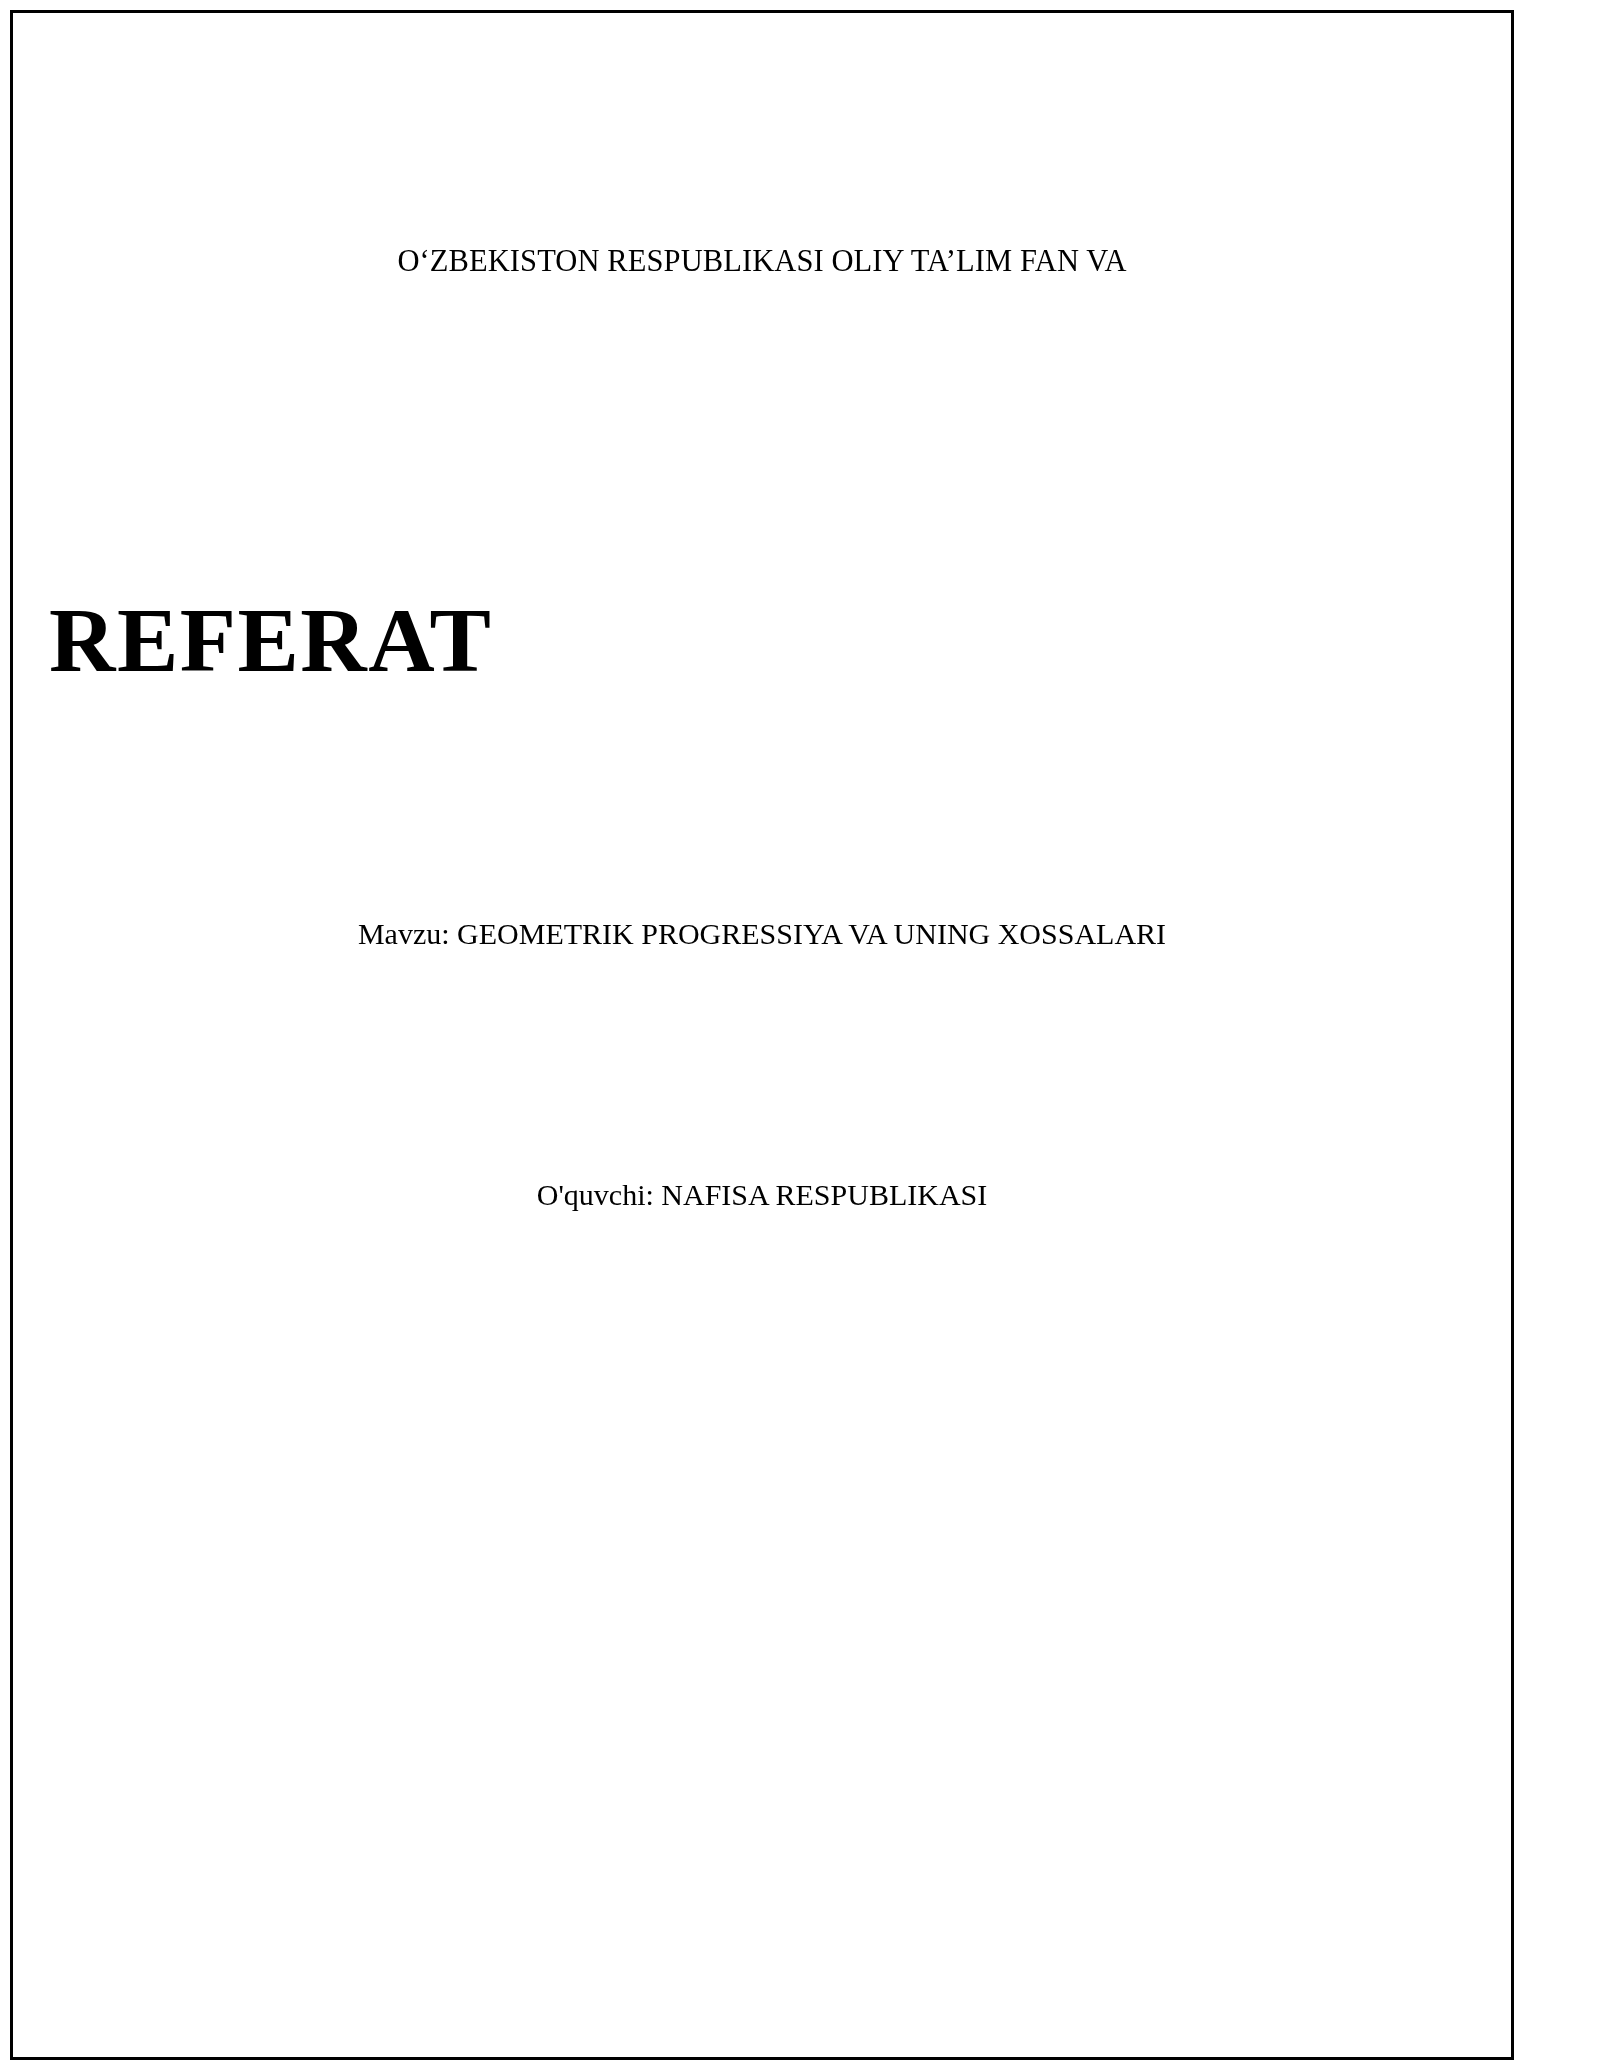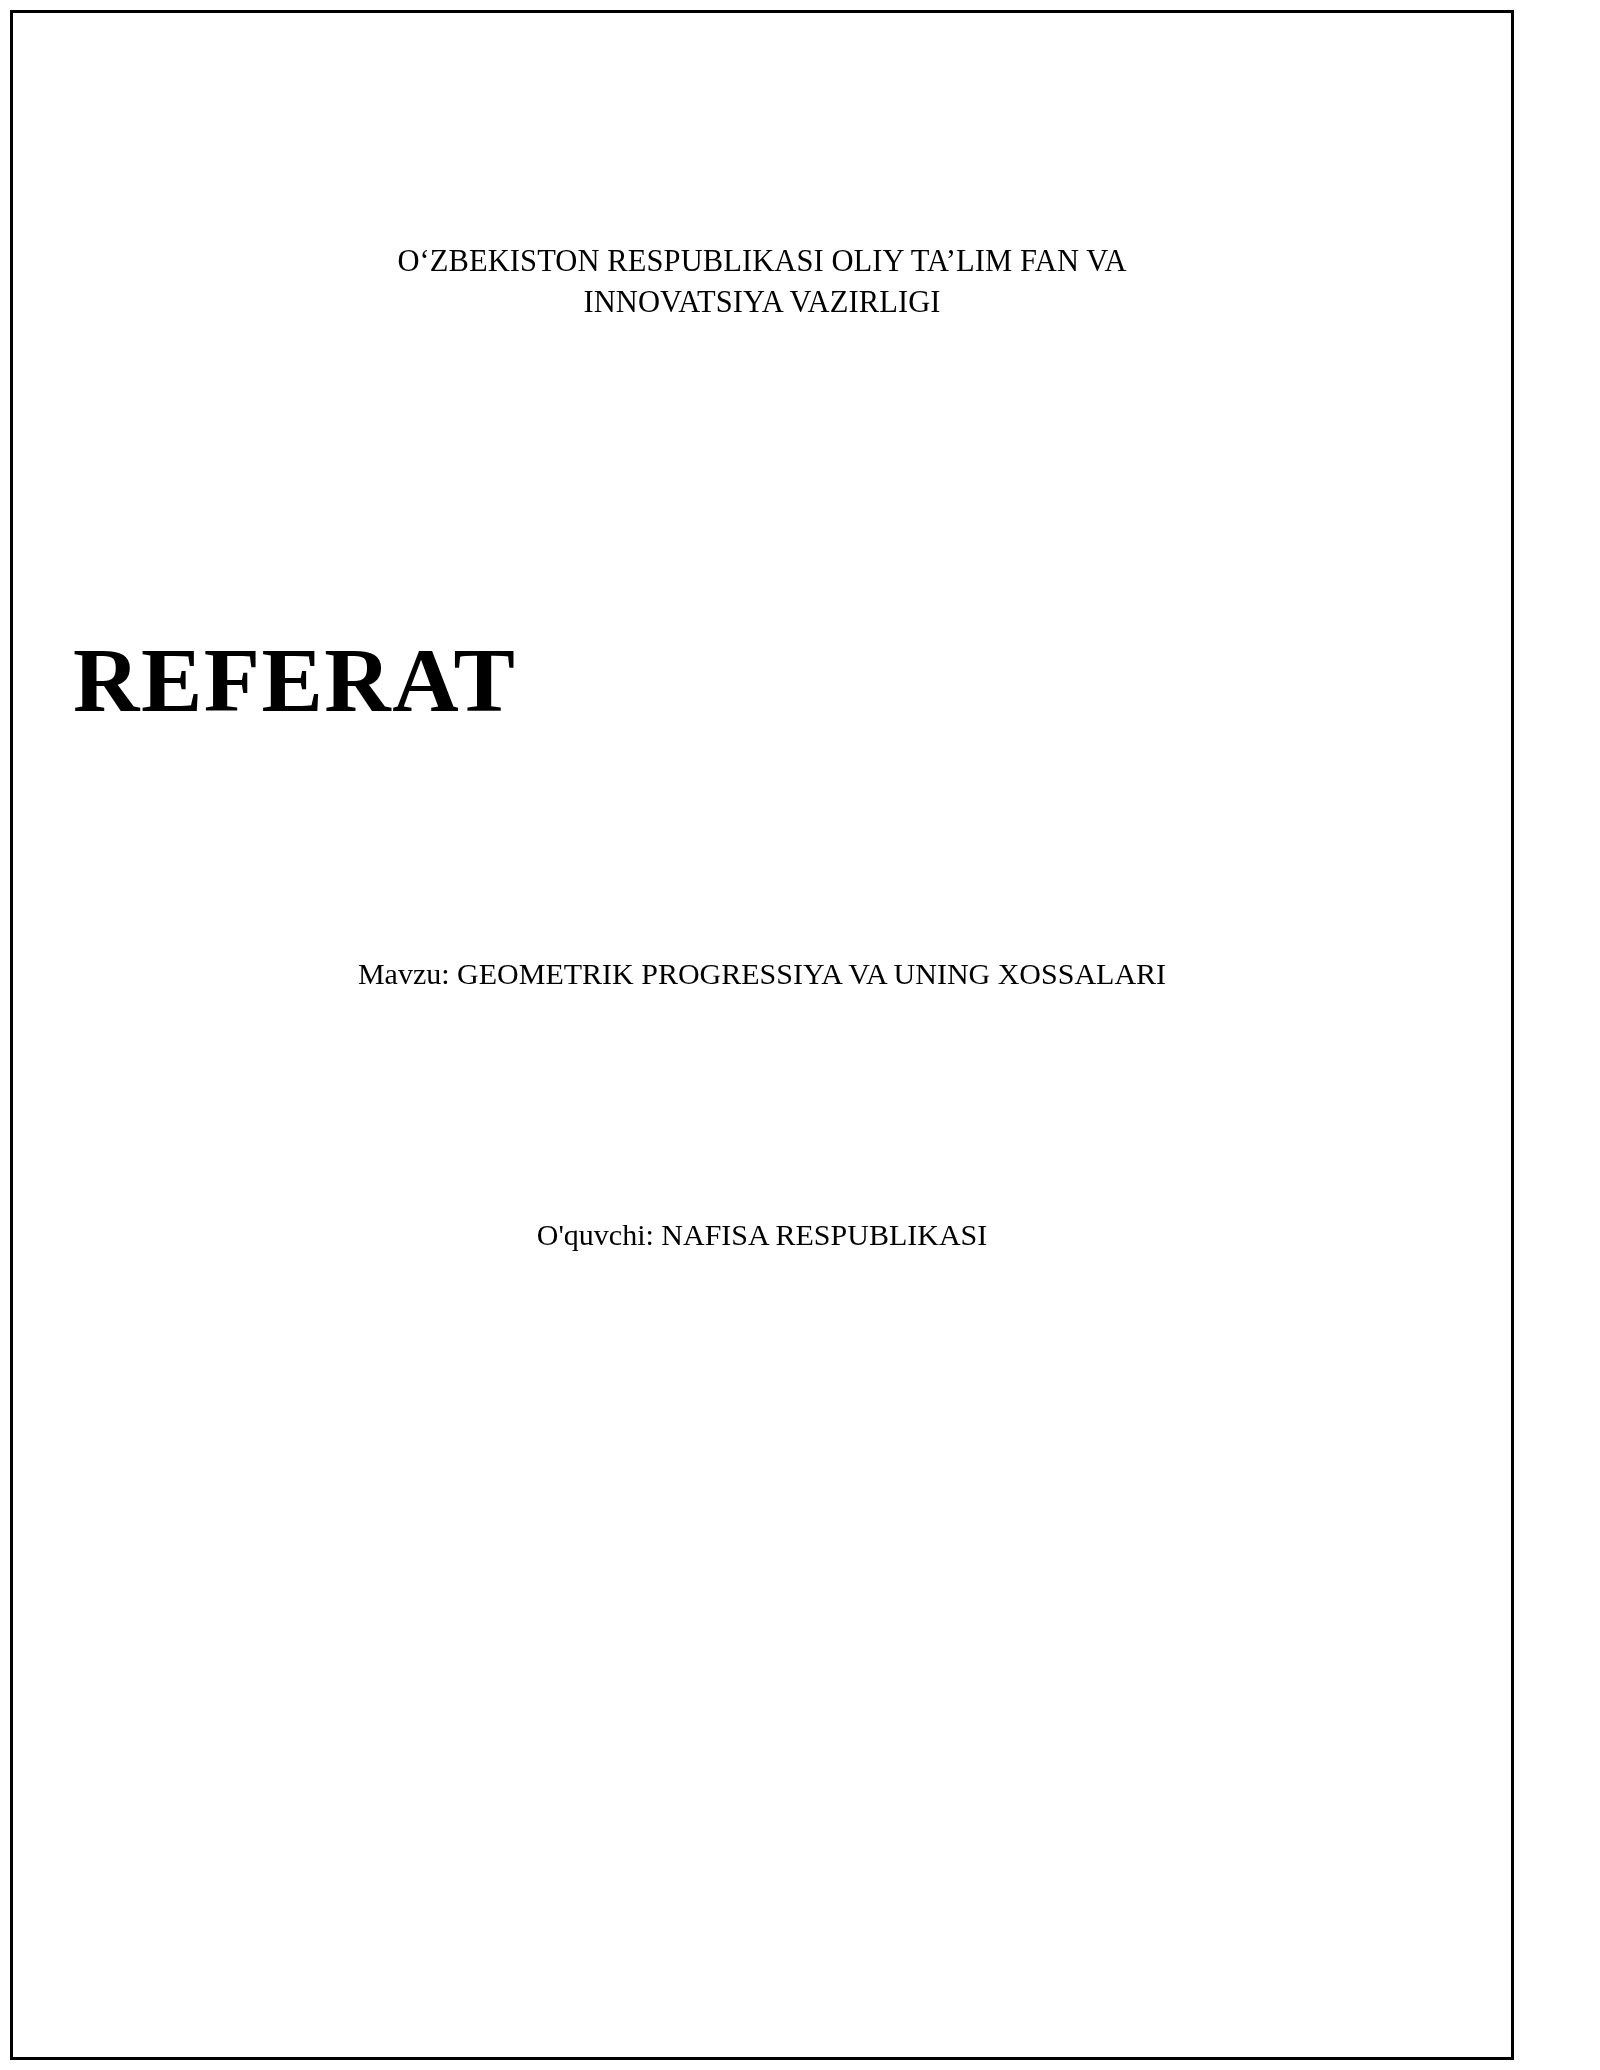--- a/index.html
+++ b/index.html
@@ -29,21 +29,21 @@
     box-sizing: border-box;
     border: 3px solid #000000;
     background: #ffffff;
     position: relative;
   }
 
   .page-inner {
     position: absolute;
     inset: 0;
     box-sizing: border-box;
-    padding: 0 60px;
+    padding: 0 36px;
   }
 
   .heading-block {
     text-align: center;
     margin-top: 228px;
   }
 
   .heading-line {
     font-size: 30.5px;
     line-height: 1.33;
@@ -97,21 +97,20 @@
 </style>
 </head>
 <body>
 
 <div class="page-wrap">
   <div class="page-border">
     <div class="page-inner">
 
       <div class="heading-block">
         <div class="heading-line">O‘ZBEKISTON RESPUBLIKASI OLIY TA’LIM FAN VA</div>
-        <div class="heading-line">INNOVATSIYA VAZIRLIGI</div>
       </div>
 
       <div class="title-block">
         <div class="doc-title">REFERAT</div>
       </div>
 
       <div class="subject-block">
         <div class="subject-line">Mavzu: GEOMETRIK PROGRESSIYA VA UNING XOSSALARI</div>
       </div>
 

